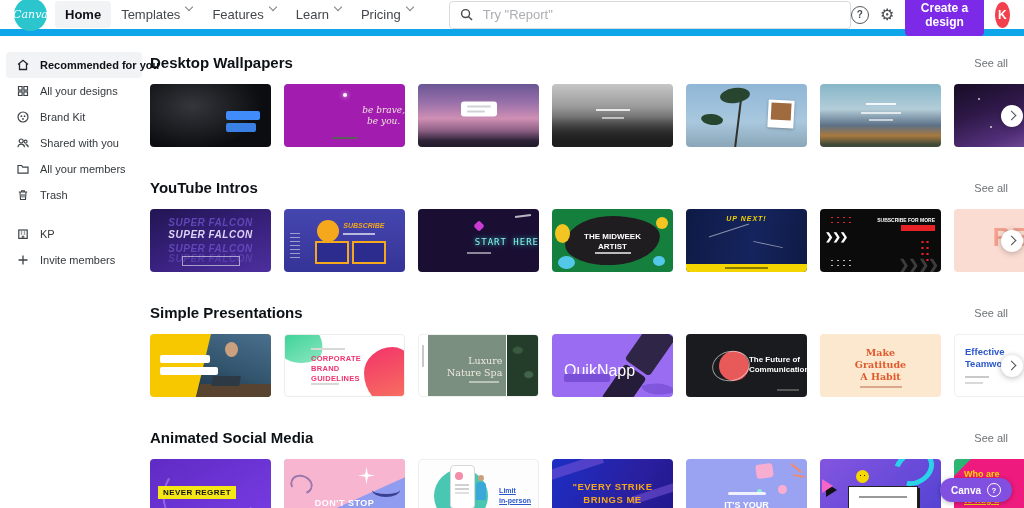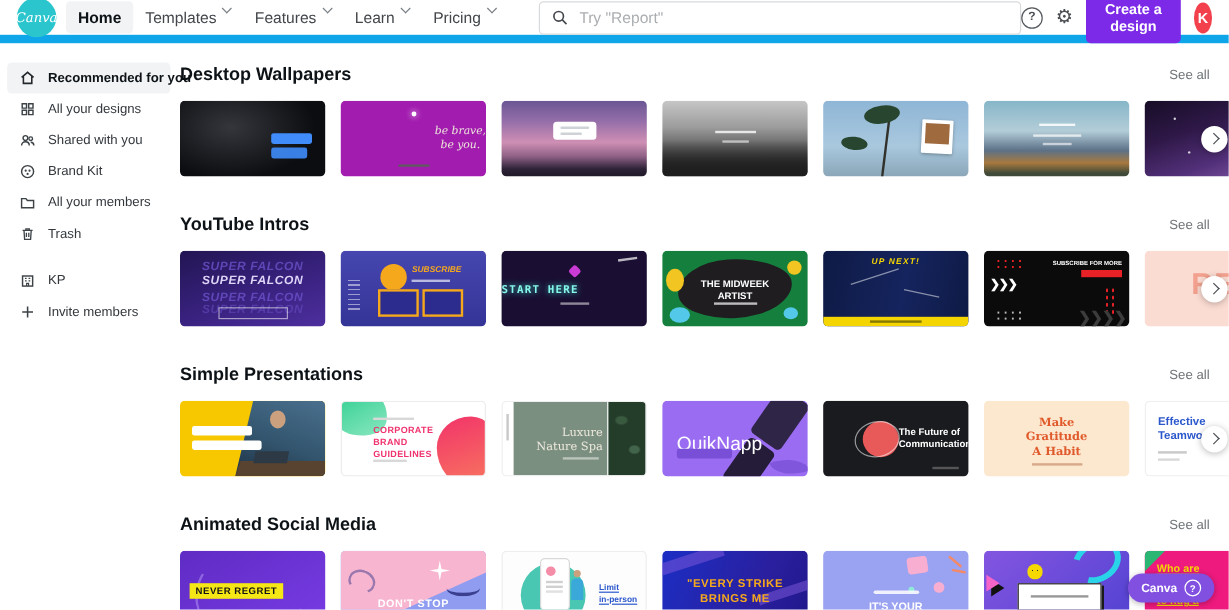--- a/index.html
+++ b/index.html
@@ -118,22 +118,22 @@
             border:1px solid rgba(255,255,255,.55)}
   .yt2{background:linear-gradient(180deg,#4646b0,#343497)}
   .yt2 .sun{position:absolute;left:27%;top:11px;width:22px;height:22px;border-radius:50%;background:#f5a81c}
   .yt2 .txt{position:absolute;left:49%;top:13px;color:#f5a81c;font-weight:bold;font-style:italic;font-size:7px}
   .yt2 .sub{position:absolute;left:49%;top:24px;width:32px;height:2px;background:#d8d8f0;opacity:.8}
   .yt2 .fr{position:absolute;bottom:8px;width:30px;height:19px;background:#2c2c8f;border:2px solid #f5a81c}
   .yt2 .f1{left:26%}.yt2 .f2{left:56%}
   .yt2 .sq{position:absolute;left:6px;top:24px;width:10px;height:26px;
            background:repeating-linear-gradient(180deg,rgba(255,255,255,.5) 0 1px,transparent 1px 4px)}
   .yt3{background:#1a0f33}
-  .yt3 .txt{position:absolute;top:44%;width:100%;text-align:left;color:#86f7e9;
-            font-family:"DejaVu Sans Mono",monospace;font-weight:bold;font-size:9px;letter-spacing:1px;
+  .yt3 .txt{position:absolute;top:44%;width:100%;text-align:right;color:#86f7e9;
+            font-family:"DejaVu Sans Mono",monospace;font-weight:normal;font-size:9px;letter-spacing:1px;
             text-shadow:0 0 5px #3ad1c0}
   .yt3 .spark{position:absolute;top:13px;left:50%;width:8px;height:8px;margin-left:-4px;
               background:#c93bd4;transform:rotate(45deg);border-radius:2px}
   .yt3 .cap{position:absolute;top:68%;left:50%;transform:translateX(-50%);width:24px;height:2px;
             background:rgba(255,255,255,.5)}
   .yt3 .aaa{position:absolute;right:8px;top:6px;width:16px;height:2px;background:rgba(255,255,255,.7);
             transform:rotate(-8deg)}
   .yt4{background:#15803d}
   .yt4 .blob{position:absolute;left:13px;right:13px;top:7px;bottom:7px;background:#1f1d20;
              border-radius:45% 55% 50% 50%/55% 45% 55% 45%;transform:rotate(-3deg)}
@@ -354,34 +354,34 @@
       <span>Recommended for you</span>
     </div>
     <div class="side-item">
       <svg width="14" height="14" viewBox="0 0 14 14">
         <path d="M2.5 2.5h3.6v3.6H2.5z M7.9 2.5h3.6v3.6H7.9z M2.5 7.9h3.6v3.6H2.5z M7.9 7.9h3.6v3.6H7.9z" fill="none" stroke="#3c4246" stroke-width="1.2"></path>
       </svg>
       <span>All your designs</span>
     </div>
     <div class="side-item">
       <svg width="14" height="14" viewBox="0 0 14 14">
-        <circle cx="5.2" cy="5" r="2" fill="none" stroke="#3c4246" stroke-width="1.2"></circle>
-        <circle cx="9.6" cy="5.6" r="1.5" fill="none" stroke="#3c4246" stroke-width="1.1"></circle>
-        <path d="M2 11.3c0-2 1.4-3.1 3.2-3.1s3.2 1.1 3.2 3.1 M9.6 8.6c1.5 0 2.6 1 2.6 2.7" fill="none" stroke="#3c4246" stroke-width="1.2"></path>
-      </svg>
-      <span>Shared with you</span>
-    </div>
-    <div class="side-item">
-      <svg width="14" height="14" viewBox="0 0 14 14">
         <circle cx="7" cy="7" r="5" fill="none" stroke="#3c4246" stroke-width="1.2"></circle>
         <circle cx="5.4" cy="6.2" r="0.9" fill="#3c4246"></circle>
         <circle cx="8.6" cy="6.2" r="0.9" fill="#3c4246"></circle>
         <circle cx="7" cy="8.9" r="0.9" fill="#3c4246"></circle>
       </svg>
       <span>Brand Kit</span>
+    </div>
+    <div class="side-item">
+      <svg width="14" height="14" viewBox="0 0 14 14">
+        <circle cx="5.2" cy="5" r="2" fill="none" stroke="#3c4246" stroke-width="1.2"></circle>
+        <circle cx="9.6" cy="5.6" r="1.5" fill="none" stroke="#3c4246" stroke-width="1.1"></circle>
+        <path d="M2 11.3c0-2 1.4-3.1 3.2-3.1s3.2 1.1 3.2 3.1 M9.6 8.6c1.5 0 2.6 1 2.6 2.7" fill="none" stroke="#3c4246" stroke-width="1.2"></path>
+      </svg>
+      <span>Shared with you</span>
     </div>
     <div class="side-item">
       <svg width="14" height="14" viewBox="0 0 14 14">
         <path d="M2 3.5h3.6l1.2 1.6H12v6H2z" fill="none" stroke="#3c4246" stroke-width="1.2"></path>
       </svg>
       <span>All your members</span>
     </div>
     <div class="side-item">
       <svg width="14" height="14" viewBox="0 0 14 14">
         <path d="M2.8 4h8.4 M5.6 4V2.8h2.8V4 M4 4l.5 7.5h5L10 4 M6 6v3.6 M8 6v3.6" fill="none" stroke="#3c4246" stroke-width="1.1"></path>

